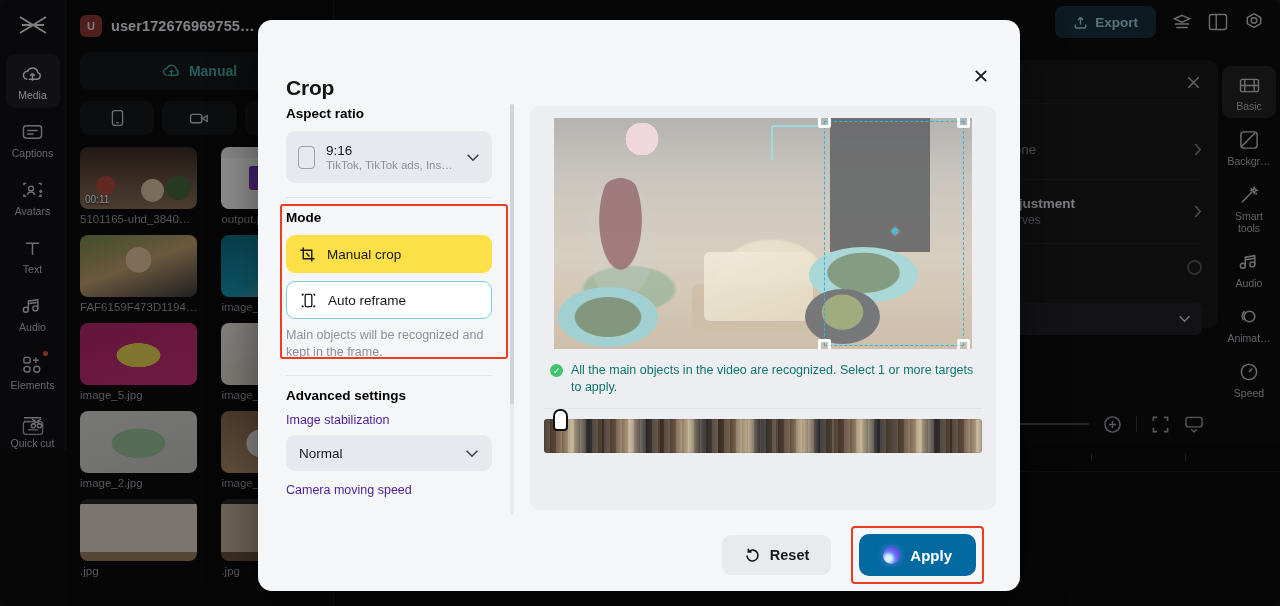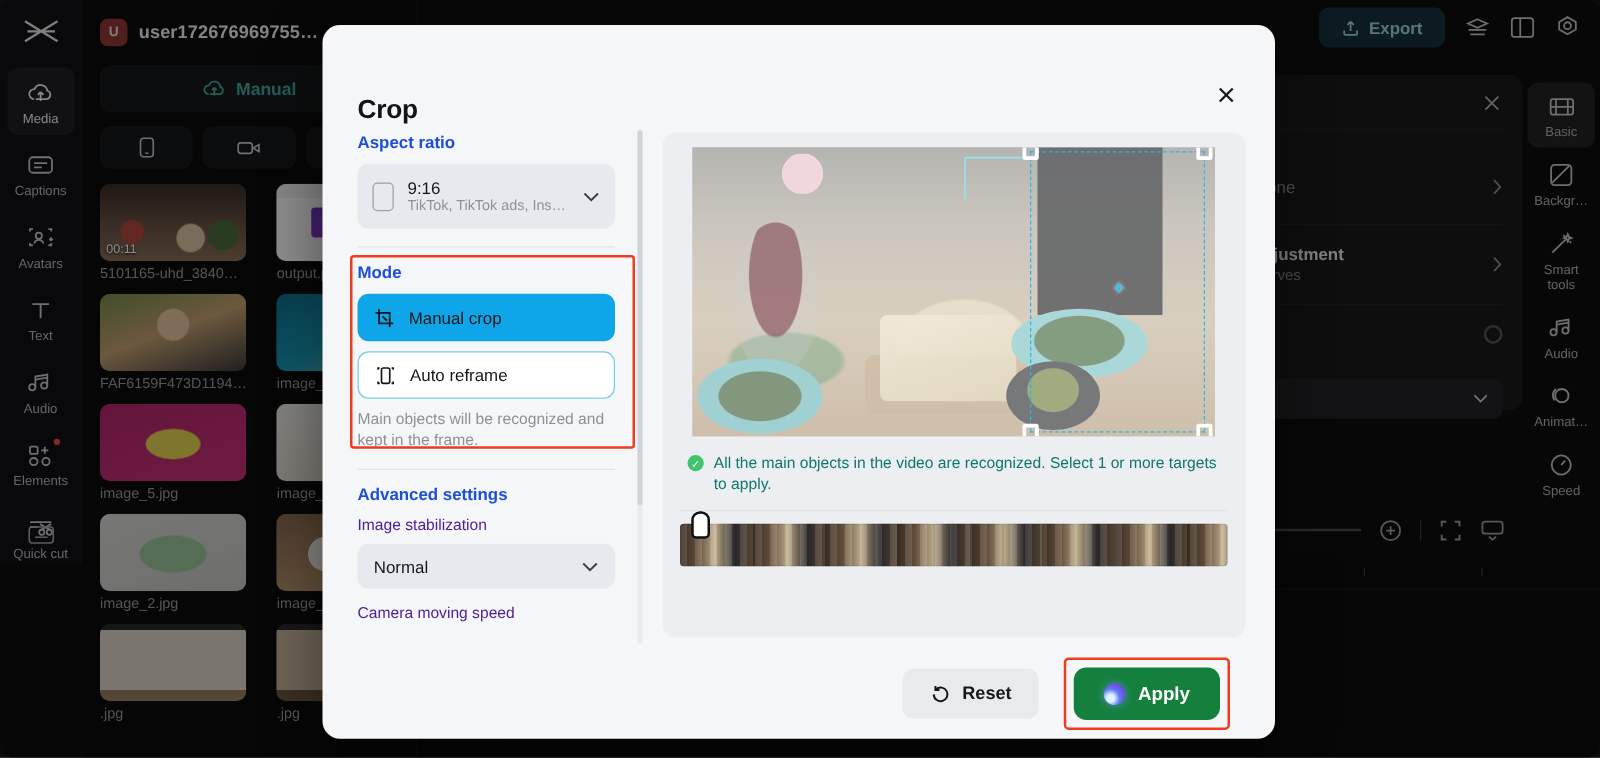--- a/index.html
+++ b/index.html
@@ -290,21 +290,21 @@
     display: flex;
   }
 
   
   .left-col {
     width: 262px;
     padding: 10px 28px 0 28px;
     position: relative;
     overflow: hidden;
   }
-  .sec-title { font-size: 13.5px; font-weight: 700; color: #1d4ed8; margin-bottom: 10px; }
+  .sec-title { font-size: 13.5px; font-weight: 700; color: #000000; margin-bottom: 10px; }
   .ratio-box {
     height: 52px; border-radius: 9px; background: #e6e9ee;
     display: flex; align-items: center; gap: 11px;
     padding: 0 12px 0 12px;
   }
   .ratio-icon {
     width: 17px; height: 23px; border: 1.6px solid #9ba0a9; border-radius: 4px;
     flex: 0 0 auto;
   }
   .ratio-txt { flex: 1; min-width: 0; }
@@ -325,21 +325,21 @@
     z-index: 5;
   }
 
   .mode-btn {
     height: 38px; border-radius: 9px;
     display: flex; align-items: center; gap: 11px;
     padding: 0 13px;
     font-size: 13.5px; color: #16171a; font-weight: 500;
     margin-bottom: 8px;
   }
-  .mode-btn.plain { background: #0ea5e9; text-align: center; }
+  .mode-btn.plain { background: #fde047; text-align: center; }
   .mode-btn.selected { background: #ffffff; border: 1.4px solid #79cfe0; }
   .mode-hint {
     font-size: 12.5px; color: #8c9199; line-height: 17px;
   }
   .adv-label { font-size: 12.5px; color: #4c1d95; margin-bottom: 8px; }
   .sel-box {
     height: 36px; border-radius: 9px; background: #e6e9ee;
     display: flex; align-items: center; justify-content: space-between;
     padding: 0 13px; font-size: 13.5px; color: #16171a;
     margin-bottom: 12px;
@@ -492,21 +492,21 @@
     display: flex; align-items: center; gap: 9px;
     font-size: 14.5px; font-weight: 600;
   }
   .apply-wrap { position: relative; padding: 8px; }
   .apply-highlight {
     position: absolute; inset: 0;
     border: 2px solid #ef3b22; border-radius: 4px; pointer-events: none;
   }
   .apply-btn {
     height: 42px; padding: 0 24px; border-radius: 10px;
-    background: #15803d; color: #fff;
+    background: #0369a1; color: #fff;
     display: flex; align-items: center; gap: 10px;
     font-size: 15px; font-weight: 600;
   }
   .orb {
     width: 17px; height: 17px; border-radius: 50%;
     background: radial-gradient(circle at 32% 68%, #dff1ff 0 18%, #5b7cf0 45%, #7b3df0 75%, #4a28c0 100%);
     box-shadow: 0 0 7px rgba(120,140,255,.75);
   }
 
   svg { display: block; }

